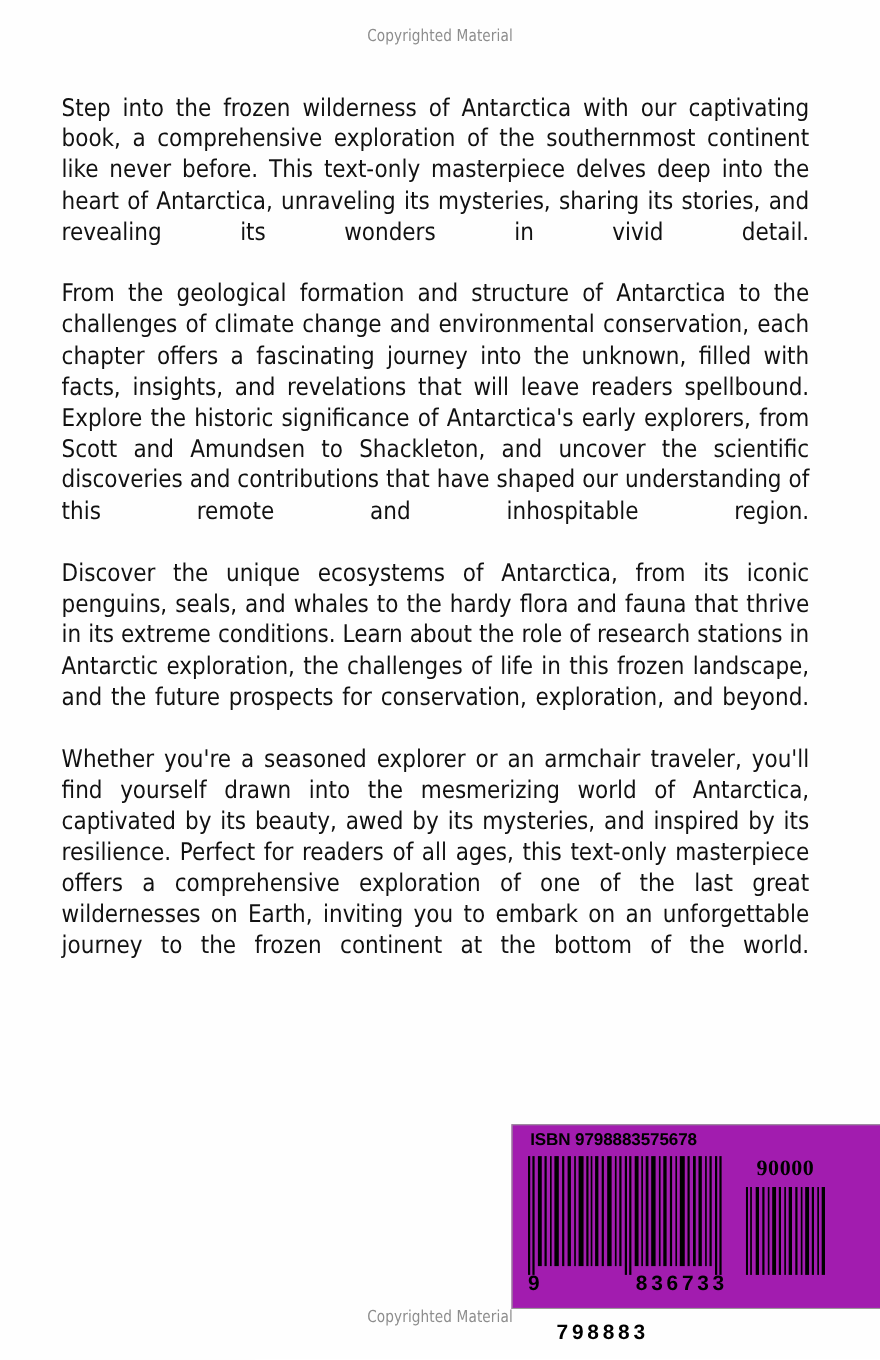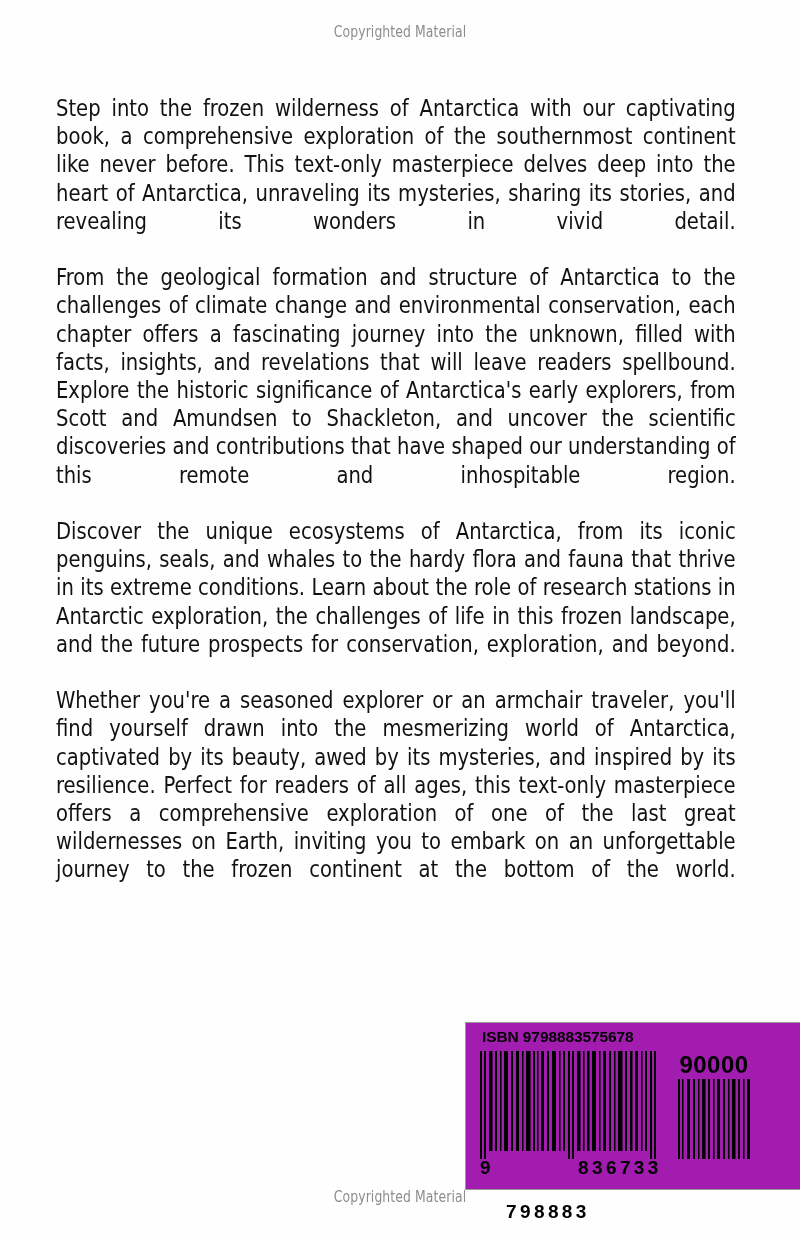--- a/index.html
+++ b/index.html
@@ -34,21 +34,21 @@
     font-family: "Liberation Sans Narrow", "DejaVu Sans Condensed", "Liberation Sans", sans-serif;
     transform: scaleX(0.92);
   }
   .copyright-top { top: 23px; }
   .copyright-bottom { top: 1188px; }
 
   
   .blurb {
     position: absolute;
     left: 56px;
-    top: 94px;
+    top: 84px;
     width: 690px;
   }
   .blurb p {
     margin: 0;
     text-align: justify;
     text-justify: inter-word;
     color: #111111;
     font-size: 22.1px;
     line-height: 28.2px;
     font-family: "DejaVu Sans Condensed", "Liberation Sans Narrow", "Liberation Sans", sans-serif;
@@ -100,24 +100,24 @@
     top: 56px;
     width: 72px;
     height: 80px;
   }
   .addon-digits {
     position: absolute;
     left: 212px;
     top: 28px;
     width: 72px;
     text-align: center;
-    font-size: 24px;
+    font-size: 20px;
     font-weight: bold;
     color: #000;
-    font-family: Liberation Sans, sans-serif;
+    font-family: Liberation Serif, serif;
     letter-spacing: 0.5px;
   }
 
   .ean-digits {
     position: absolute;
     left: 14px;
     top: 134px;
     width: 186px;
     height: 22px;
     font-size: 19px;

